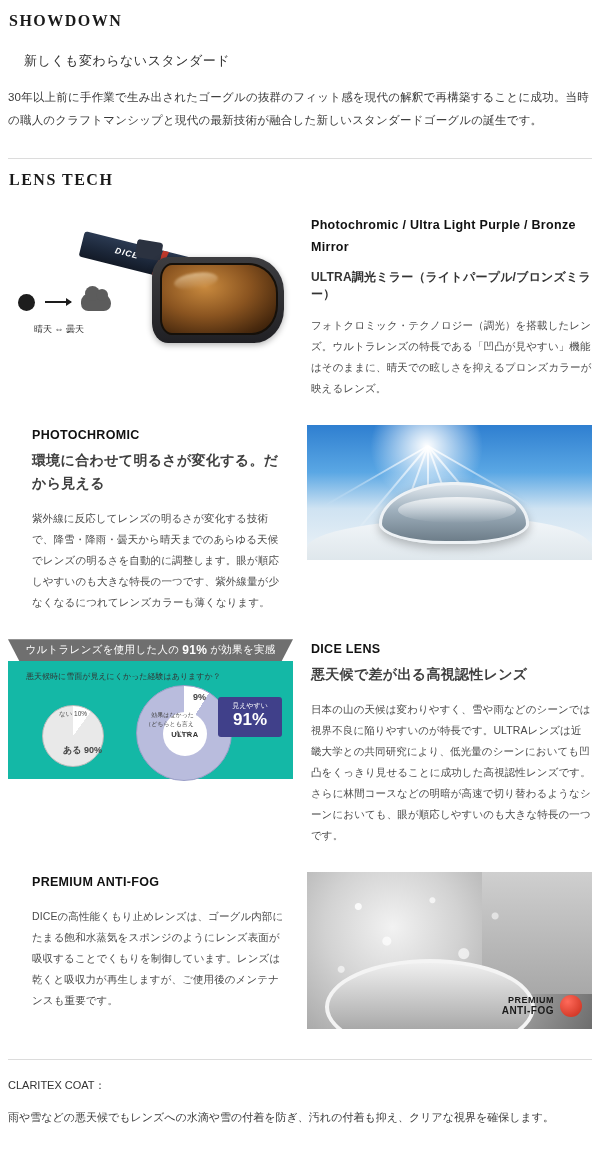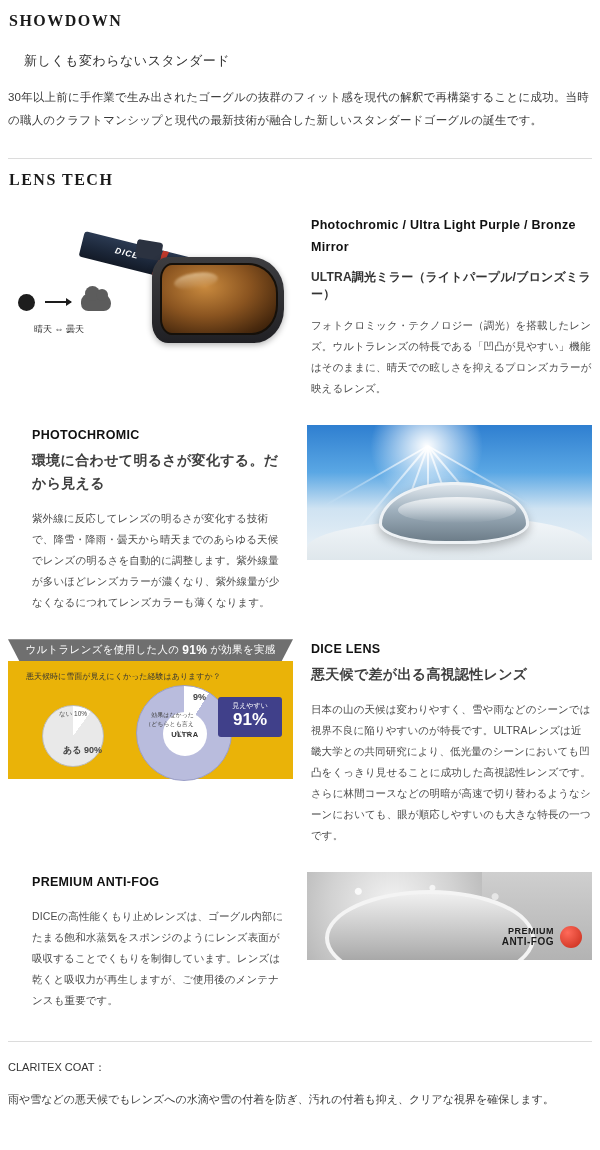--- a/index.html
+++ b/index.html
@@ -263,21 +263,21 @@
     display: flex;
     align-items: center;
     justify-content: center;
     letter-spacing: .3px;
     clip-path: polygon(0 0, 100% 0, 96% 100%, 4% 100%);
   }
   .survey-bar .pct { font-weight: 700; font-size: 12px; padding: 0 3px; }
   .survey-body {
     position: relative;
     height: 118px;
-    background: #eab308;
+    background: #14b8a6;
   }
   .sv-q {
     position: absolute; left: 18px; top: 10px;
     font-size: 8px; line-height: 1.6; color: #333;
   }
   .pie-left {
     position:absolute; left: 34px; top: 44px;
     width: 62px; height: 62px; border-radius: 50%;
     background: conic-gradient(#ffffff 0deg 36deg, #e9e9e9 36deg 360deg);
     border: 1px solid #bbb;
@@ -322,21 +322,21 @@
     color: #fff;
     border-radius: 3px;
     text-align: center;
     padding-top: 4px;
   }
   .callout .c1 { font-size: 7px; display:block; }
   .callout .c2 { font-size: 17px; font-weight: 700; line-height: 1.1; }
 
   
   .photo-af {
-    width: 285px; height: 88px;
+    width: 285px; height: 157px;
     position: relative;
     overflow: hidden;
     background:
       radial-gradient(circle at 30% 35%, #f2f2f2 0%, #d2d2d2 30%, #9b9b9b 70%, #6d6d6d 100%);
   }
   .af-drops {
     position:absolute; inset:0;
     background-image:
       radial-gradient(circle at 18% 22%, rgba(255,255,255,.85) 0 3px, rgba(255,255,255,0) 4px),
       radial-gradient(circle at 28% 44%, rgba(255,255,255,.7) 0 4px, rgba(255,255,255,0) 5px),
@@ -421,21 +421,21 @@
       <div class="blk-title-en">Photochromic / Ultra Light Purple / Bronze Mirror</div>
       <div class="blk-sub">ULTRA調光ミラー（ライトパープル/ブロンズミラー）</div>
       <div class="blk-body">フォトクロミック・テクノロジー（調光）を搭載したレンズ。ウルトラレンズの特長である「凹凸が見やすい」機能はそのままに、晴天での眩しさを抑えるブロンズカラーが映えるレンズ。</div>
     </div>
   </div>
 
   <div class="block">
     <div class="col-txt" style="padding-left:24px;">
       <div class="blk-title-en">PHOTOCHROMIC</div>
       <div class="blk-title-jp">環境に合わせて明るさが変化する。だから見える</div>
-      <div class="blk-body">紫外線に反応してレンズの明るさが変化する技術で、降雪・降雨・曇天から晴天までのあらゆる天候でレンズの明るさを自動的に調整します。紫外線量が多いほどレンズカラーが濃くなり、紫外線量が少なくなるにつれてレンズカラーも薄くなります。</div>
+      <div class="blk-body">紫外線に反応してレンズの明るさが変化する技術で、降雪・降雨・曇天から晴天までのあらゆる天候でレンズの明るさを自動的に調整します。眼が順応しやすいのも大きな特長の一つです、紫外線量が少なくなるにつれてレンズカラーも薄くなります。</div>
     </div>
     <div class="col-img">
       <div class="photo-pc">
         <div class="pc-rays">
           <span class="pc-ray" style="transform: rotate(-60deg); left: 0px; top: 0px;"></span>
           <span class="pc-ray" style="transform: rotate(-40deg); left: 0px; top: 0px;"></span>
           <span class="pc-ray" style="transform: rotate(-20deg); left: 0px; top: 0px;"></span>
           <span class="pc-ray" style="transform: rotate(0deg); left: 0px; top: 0px;"></span>
           <span class="pc-ray" style="transform: rotate(20deg); left: 0px; top: 0px;"></span>
           <span class="pc-ray" style="transform: rotate(40deg); left: 0px; top: 0px;"></span>

